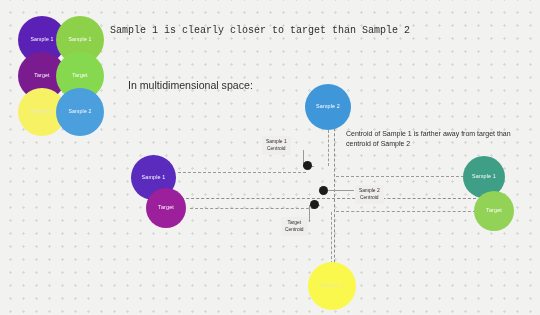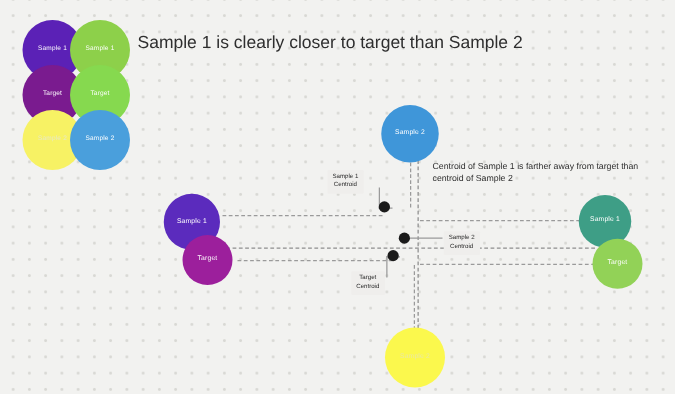--- a/index.html
+++ b/index.html
@@ -42,21 +42,21 @@
   }
   
   .c-cluster { width: 48px; height: 48px; font-size: 5.2px; letter-spacing: 0.15px; }
   .c-scatter { font-size: 5.4px; letter-spacing: 0.15px; }
 
   .heading-line {
     position: absolute;
     color: #2e2e2e;
     white-space: nowrap;
   }
-  .h-small { font-size: 14px; }
+  .h-small { font-size: 10px; font-family: Liberation Mono, monospace; }
   .h-big { font-size: 10.6px; }
   .h-note { font-size: 7px; line-height: 1.45; white-space: normal; }
 
   .dot {
     position: absolute;
     width: 9px;
     height: 9px;
     border-radius: 50%;
     background: #1b1b1b;
   }
@@ -116,20 +116,21 @@
   </div>
   <div class="circle c-cluster" style="left:18px; top:88px; background:#f7f264; color:#e8e8c8;">
     <span>Sample 2</span>
   </div>
   <div class="circle c-cluster" style="left:56px; top:88px; background:#4a9fdc;">
     <span>Sample 2</span>
   </div>
 
   <div class="heading-line h-small" style="left:110px; top:25px;">Sample 1 is clearly closer to target than Sample 2</div>
 
+  <div class="heading-line h-big" style="left:128px; top:79px;">In multidimensional space:</div>
 
   <div class="heading-line h-note" style="left:346px; top:129px; width:178px;">Centroid of Sample 1 is farther away from target than centroid of Sample 2</div>
 
   <div class="axis-v" style="left:334px; top:108px; height:180px;"></div>
   <div class="axis-h" style="left:176px; top:198px; width:300px;"></div>
 
   <div class="lead-h" style="left:178px; top:172px; width:128px;"></div>
   <div class="lead-h" style="left:190px; top:208px; width:124px;"></div>
   <div class="lead-h" style="left:336px; top:176px; width:128px;"></div>
   <div class="lead-h" style="left:336px; top:211px; width:140px;"></div>

